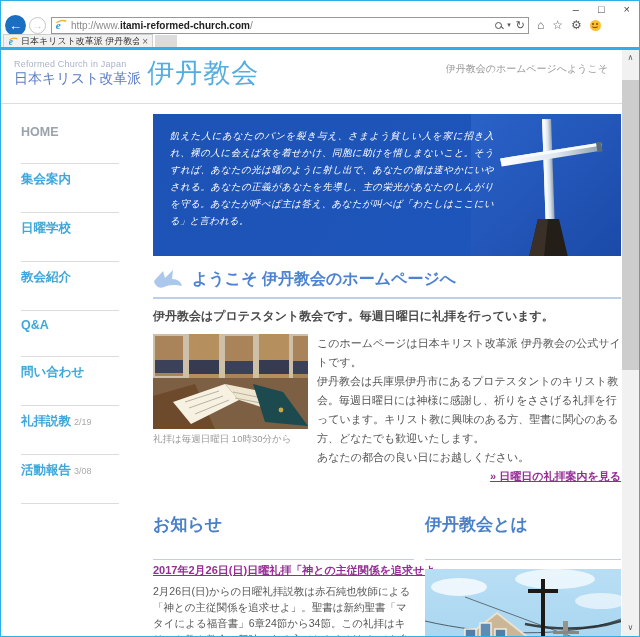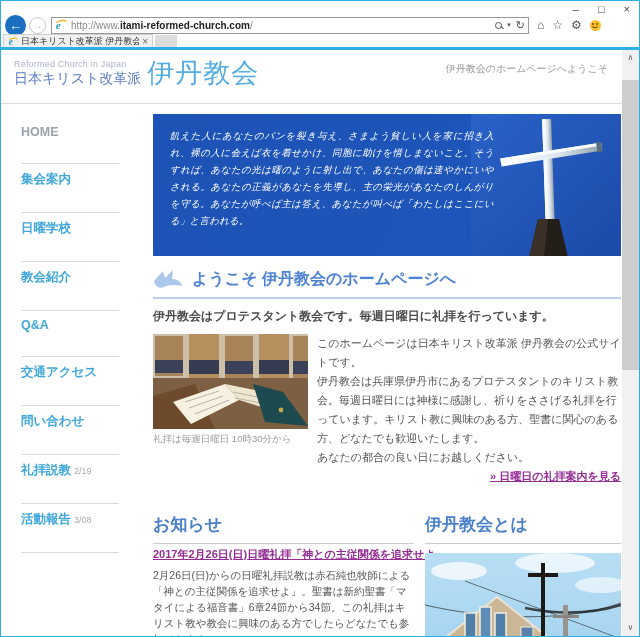--- a/index.html
+++ b/index.html
@@ -92,21 +92,21 @@
   .wel-photo{ width:155px; flex:0 0 155px; }
   .wel-caption{ font-size:9.5px; color:#999; margin-top:4px; }
   .wel-text{ flex:1; margin-left:9px; font-size:11px; line-height:19px; color:#555; }
   .wel-link-row{ text-align:right; margin-top:0; }
   .plink{ color:#952d95; font-weight:bold; text-decoration:underline; font-size:11px; cursor:pointer; }
 
   
   .bottom-row{ display:flex; margin-top:27px; }
   .col-news{ width:261px; flex:0 0 261px; }
   .col-about{ width:196px; flex:0 0 196px; margin-left:11px; }
-  .h2{ color:#4a80c9; font-size:17px; font-weight:bold; padding-bottom:7px; border-bottom:1px solid #c9cdd5; }
+  .h2{ color:#4a80c9; font-size:17px; font-weight:bold; padding-bottom:23px; border-bottom:1px solid #c9cdd5; }
   .news-date{ margin-top:8px; font-size:10px; color:#9a9a9a; }
   .news-title{ margin-top:3px; font-size:11px; white-space:nowrap; }
   .news-body{ margin-top:5px; font-size:10.5px; line-height:16px; color:#555; }
   .about-photo{ margin-top:9px; width:196px; height:140px; }
 
   svg{ display:block; }
 </style>
 </head>
 <body>
 
@@ -185,22 +185,20 @@
         <div class="side-item home">
           <span>HOME</span></div>
         <div class="side-item">
           <span>集会案内</span></div>
         <div class="side-item">
           <span>日曜学校</span></div>
         <div class="side-item">
           <span>教会紹介</span></div>
         <div class="side-item">
           <span>Q&amp;A</span></div>
-        <div class="side-item">
-          <span>交通アクセス</span></div>
         <div class="side-item">
           <span>問い合わせ</span></div>
         <div class="side-item">
           <span>礼拝説教</span><span class="side-date">2/19</span></div>
         <div class="side-item">
           <span>活動報告</span><span class="side-date">3/08</span></div>
       </div>
 
       <div class="main">
 

